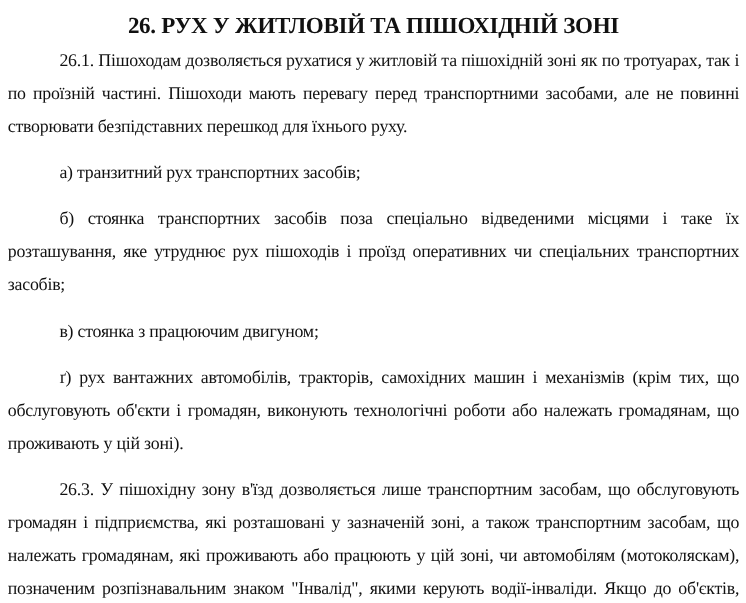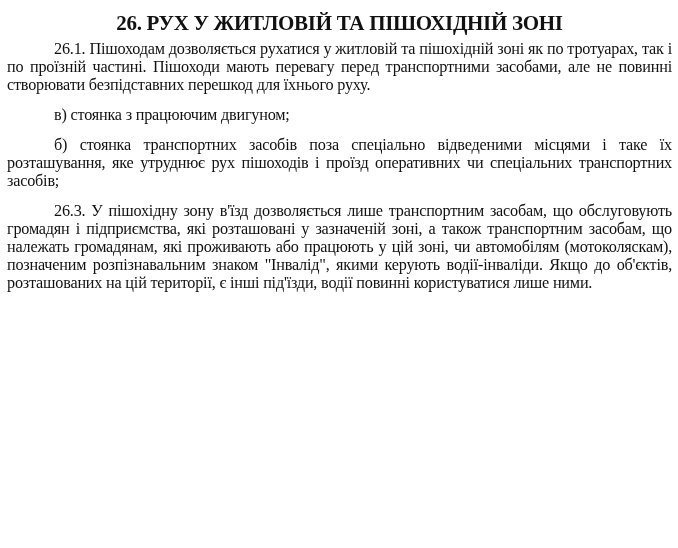--- a/index.html
+++ b/index.html
@@ -22,30 +22,32 @@
     .title {
       text-align: center;
       font-weight: bold;
       font-size: 21px;
       line-height: 26px;
       margin: 4px 0 4px 0;
       letter-spacing: -0.3px;
     }
     .para {
       font-size: 16.2px;
-      line-height: 18px;
+      line-height: 30px;
       text-align: justify;
       text-indent: 47px;
       margin: 0 0 12px 0;
       letter-spacing: -0.2px;
     }
   </style>
 </head>
 <body>
 
 <div class="page">
   <h1 class="title">26. РУХ У ЖИТЛОВІЙ ТА ПІШОХІДНІЙ ЗОНІ</h1>
   <p class="para">26.1. Пішоходам дозволяється рухатися у житловій та пішохідній зоні як по тротуарах, так і по проїзній частині. Пішоходи мають перевагу перед транспортними засобами, але не повинні створювати безпідставних перешкод для їхнього руху.</p>
+  <p class="para">а) транзитний рух транспортних засобів;</p>
+  <p class="para">б) стоянка транспортних засобів поза спеціально відведеними місцями і таке їх розташування, яке утруднює рух пішоходів і проїзд оперативних чи спеціальних транспортних засобів;</p>
   <p class="para">в) стоянка з працюючим двигуном;</p>
-  <p class="para">б) стоянка транспортних засобів поза спеціально відведеними місцями і таке їх розташування, яке утруднює рух пішоходів і проїзд оперативних чи спеціальних транспортних засобів;</p>
+  <p class="para">ґ) рух вантажних автомобілів, тракторів, самохідних машин і механізмів (крім тих, що обслуговують об'єкти і громадян, виконують технологічні роботи або належать громадянам, що проживають у цій зоні).</p>
   <p class="para">26.3. У пішохідну зону в'їзд дозволяється лише транспортним засобам, що обслуговують громадян і підприємства, які розташовані у зазначеній зоні, а також транспортним засобам, що належать громадянам, які проживають або працюють у цій зоні, чи автомобілям (мотоколяскам), позначеним розпізнавальним знаком "Інвалід", якими керують водії-інваліди. Якщо до об'єктів, розташованих на цій території, є інші під'їзди, водії повинні користуватися лише ними.</p>
 
 </div>
 
 </body></html>

